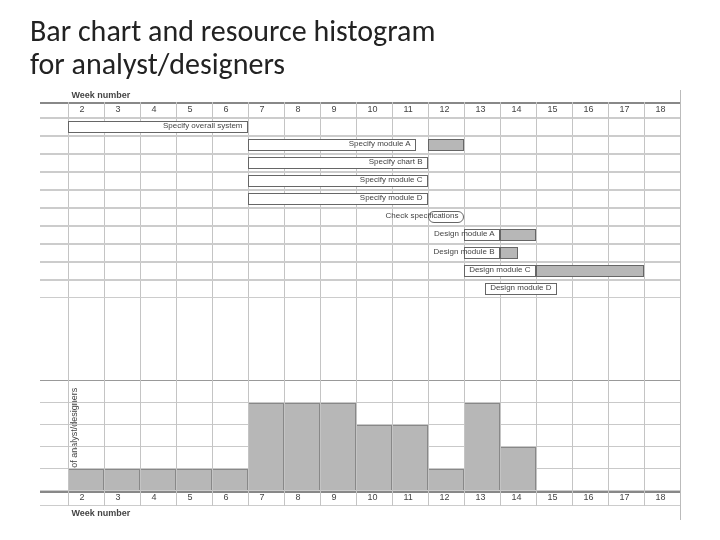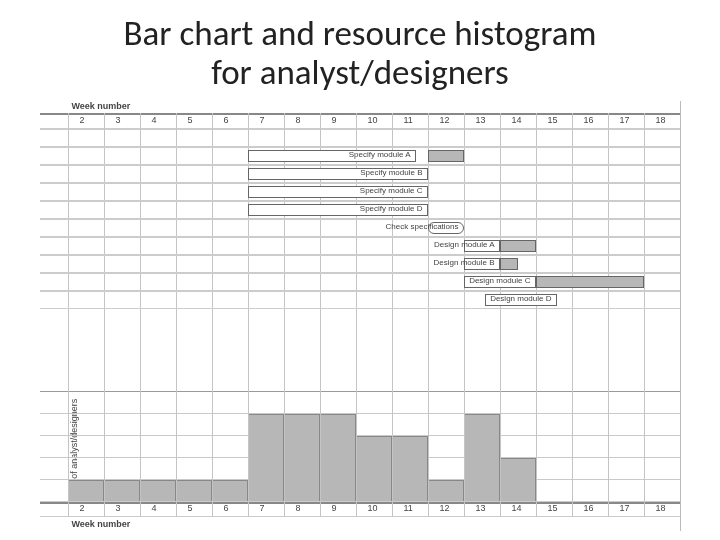--- a/index.html
+++ b/index.html
@@ -1,17 +1,17 @@
 <!DOCTYPE html>
 <html><head>
 <meta charset="utf-8">
 <style>
   html,body{margin:0;padding:0;background:#fff;font-family:Calibri,Arial,sans-serif;color:#222}
   .slide{width:720px;height:540px;position:relative;box-sizing:border-box;padding:10px 30px}
-  .title{font-size:35px;text-align:center;line-height:1.1;margin:4px 0 10px}
+  .title{font-size:30px;line-height:1.1;margin:4px 0 10px}
   .figwrap{position:relative;width:640px;height:430px;margin:0 auto;border-right:1px solid #bbb}
   .row{position:absolute;left:0;right:0;box-sizing:border-box;border-top:1px solid #ccc;border-bottom:1px solid #ccc}
   .darktop{border-top:2px solid #888}
   .lab{position:absolute;font-size:9px;color:#444;font-family:Arial,Helvetica,sans-serif}
   .wk{text-align:center;top:2px}
   .ganttbar{position:absolute;height:12px;box-sizing:border-box;border:1px solid #666;background:#fff}
   .float{background:#b7b7b7}
   .spanlab{position:absolute;right:4px;top:-1px;font-size:8px;color:#444;font-family:Arial,Helvetica,sans-serif;white-space:nowrap}
   .legend{position:absolute;left:32px;top:218px;border:1px solid #999;background:#fff;padding:3px 5px;font-size:8px;font-family:Arial,Helvetica,sans-serif;color:#444}
   .swatch{display:inline-block;width:14px;height:8px;border:1px solid #666;vertical-align:middle;margin-right:4px}
@@ -107,28 +107,31 @@
       <div style="position: absolute; left: 532px; top: 12px; bottom: 14px; width: 0px; border-left: 1px solid rgb(196, 196, 196);"></div>
       <div class="lab wk" style="left: 544px; top: 14px;">16</div>
       <div class="lab wk" style="left: 544px; top: 402px;">16</div>
       <div style="position: absolute; left: 568px; top: 12px; bottom: 14px; width: 0px; border-left: 1px solid rgb(196, 196, 196);"></div>
       <div class="lab wk" style="left: 580px; top: 14px;">17</div>
       <div class="lab wk" style="left: 580px; top: 402px;">17</div>
       <div style="position: absolute; left: 604px; top: 12px; bottom: 14px; width: 0px; border-left: 1px solid rgb(196, 196, 196);"></div>
       <div class="lab wk" style="left: 616px; top: 14px;">18</div>
       <div class="lab wk" style="left: 616px; top: 402px;">18</div>
       <div class="row" style="top: 28px; height: 18px;"></div>
+      <div class="ganttbar" style="left: 28px; width: 180px; top: 31px;">
+        <span class="spanlab">Specify overall system</span>
+      </div>
       <div class="row" style="top: 46px; height: 18px;"></div>
       <div class="ganttbar" style="left: 208px; width: 168px; top: 49px;">
         <span class="spanlab">Specify module A</span>
       </div>
       <div class="ganttbar float" style="left: 388px; width: 36px; top: 49px;"></div>
       <div class="row" style="top: 64px; height: 18px;"></div>
       <div class="ganttbar" style="left: 208px; width: 180px; top: 67px;">
-        <span class="spanlab">Specify module B</span>
+        <span class="spanlab">Specify chart B</span>
       </div>
       <div class="row" style="top: 82px; height: 18px;"></div>
       <div class="ganttbar" style="left: 208px; width: 180px; top: 85px;">
         <span class="spanlab">Specify module C</span>
       </div>
       <div class="row" style="top: 100px; height: 18px;"></div>
       <div class="ganttbar" style="left: 208px; width: 180px; top: 103px;">
         <span class="spanlab">Specify module D</span>
       </div>
       <div class="row" style="top: 118px; height: 18px;"></div>

